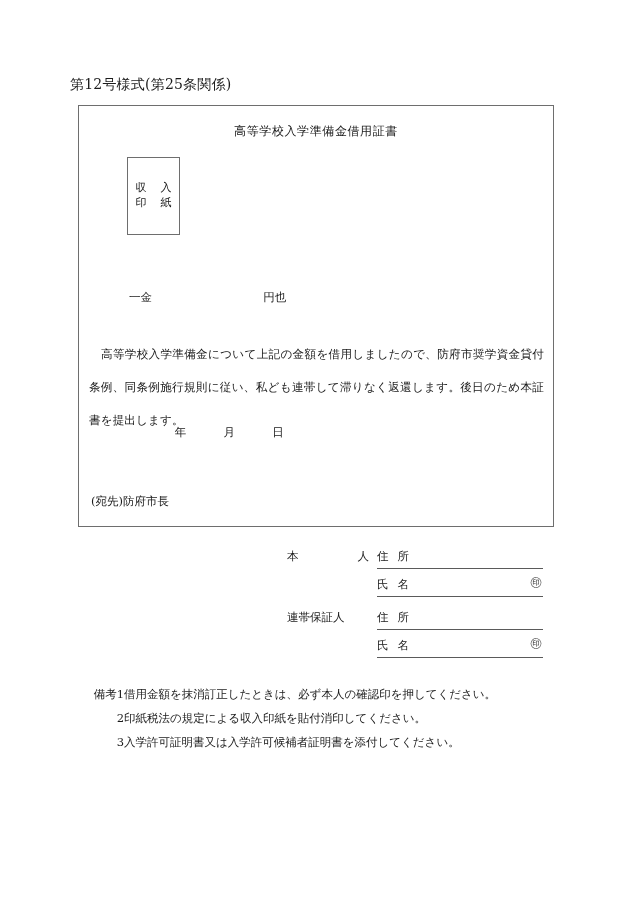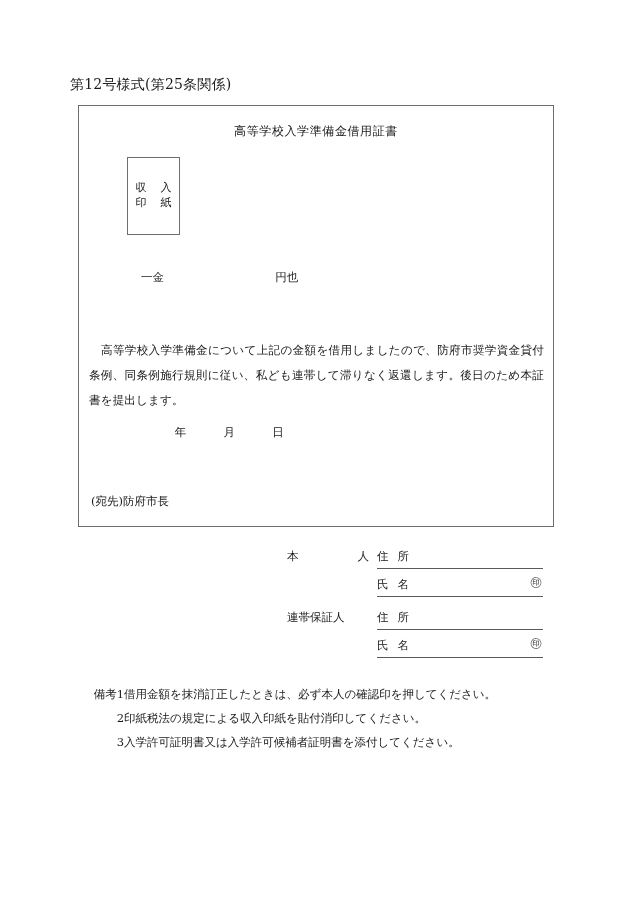--- a/index.html
+++ b/index.html
@@ -77,39 +77,38 @@
   .stamp-line {
     display: flex;
     justify-content: center;
     gap: 14px;
   }
 
   
   .amount-row {
     position: absolute;
     left: 50px;
-    top: 164px;
-    font-size: 11.5px;
-    white-space: nowrap;
-    margin-left: 12px;
+    top: 184px;
+    font-size: 11.5px;
+    white-space: nowrap;
   }
   .amount-label { margin-right: 0; }
   .amount-blank {
     display: inline-block;
     width: 104px;
   }
 
   
   .body-text {
     position: absolute;
     left: 10px;
     top: 232px;
     width: 455px;
     font-size: 11.6px;
-    line-height: 25px;
+    line-height: 33px;
     text-indent: 12px;
     text-align: justify;
     letter-spacing: 0.1px;
   }
 
   
   .date-row {
     position: absolute;
     left: 62px;
     top: 319px;

